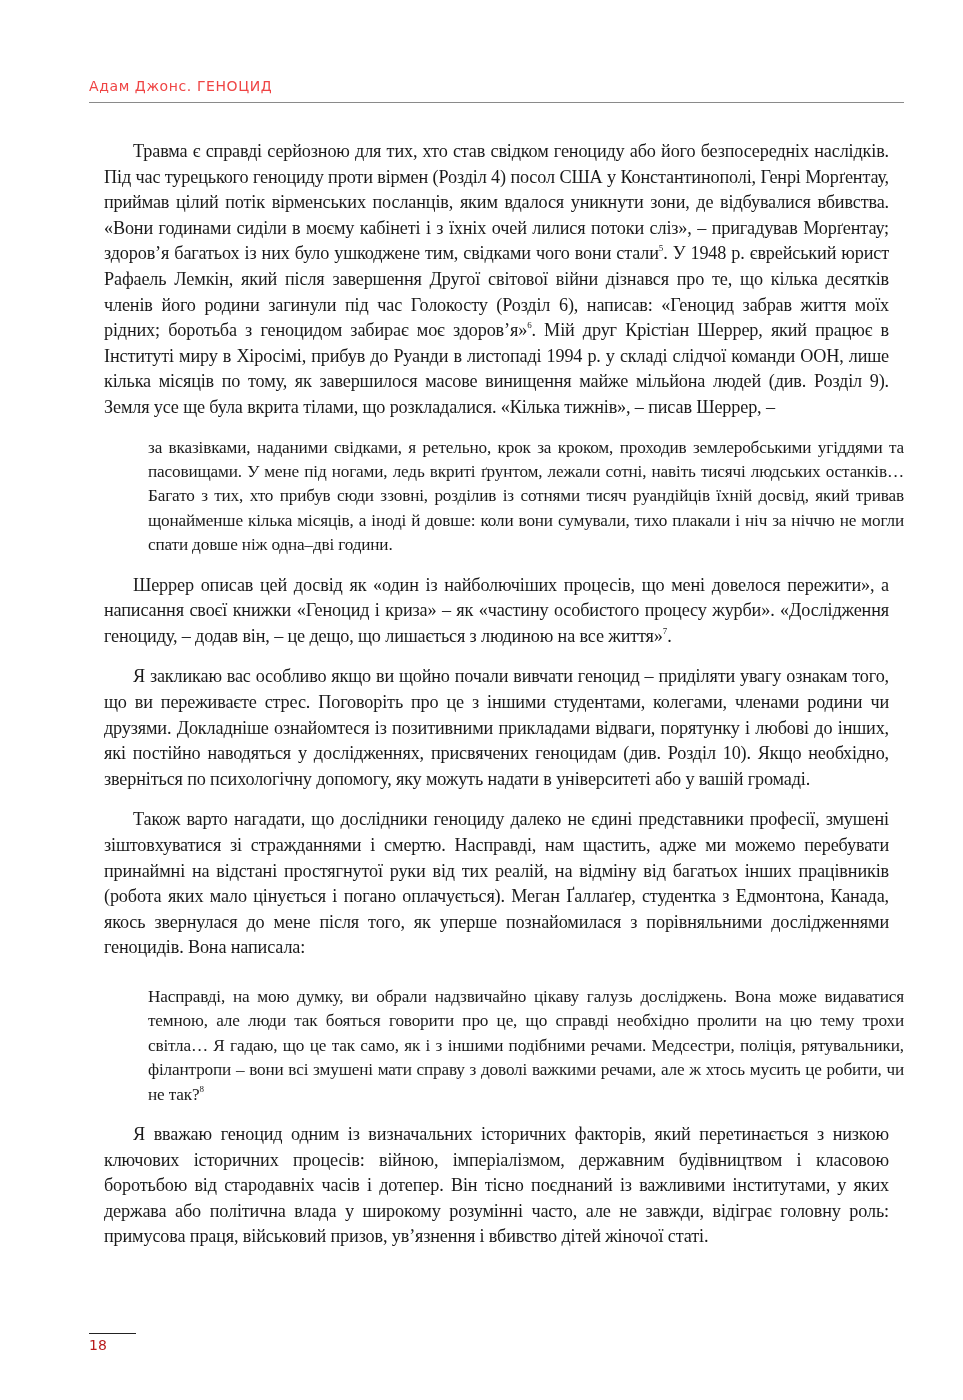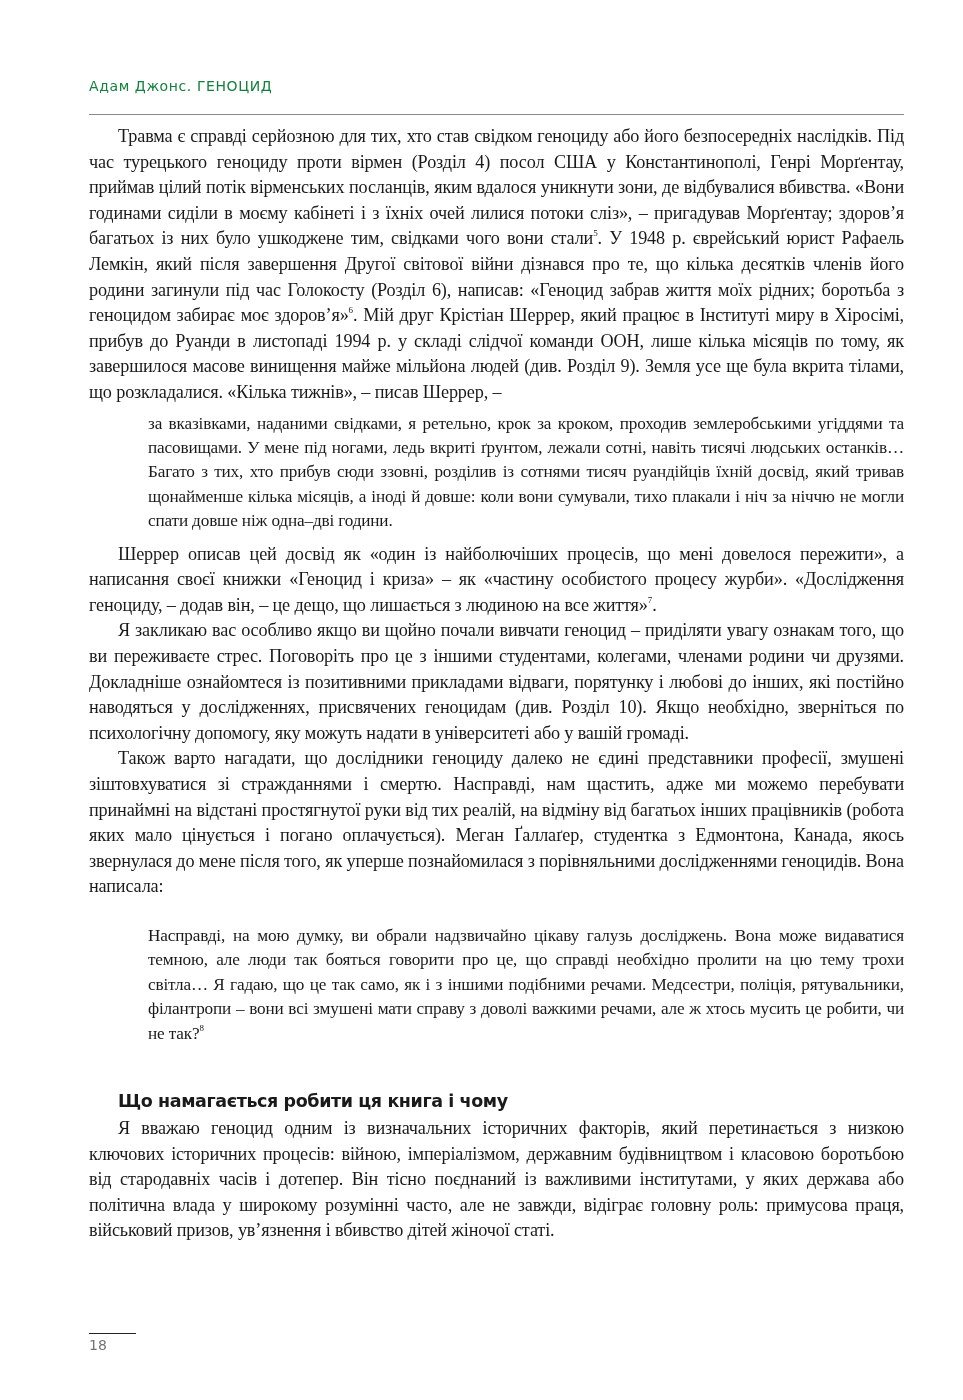--- a/index.html
+++ b/index.html
@@ -1,56 +1,55 @@
 <!DOCTYPE html>
 <html><head>
 <meta charset="utf-8">
 <style>
   html, body { margin: 0; padding: 0; background: #ffffff; }
   body { width: 963px; height: 1400px; position: relative; overflow: hidden; color: #1a1a1a; }
   .running-head {
     position: absolute; left: 89px; top: 78px; width: 815px;
     font-family: "DejaVu Sans", sans-serif; font-size: 14px; letter-spacing: 0.6px;
-    color: #15803d; padding-bottom: 20px; border-bottom: 1px solid #8a8a8a;
+    color: #ef4444; padding-bottom: 8px; border-bottom: 1px solid #8a8a8a;
   }
   .body-text {
     position: absolute; left: 89px; top: 124px; width: 815px;
     font-family: "Liberation Serif", serif; font-size: 18.2px; line-height: 25.6px;
     text-align: justify; hyphens: manual; letter-spacing: -0.15px;
   }
-  .body-text p { margin: 0; text-indent: 29px; }
+  .body-text p { margin: 15px; text-indent: 29px; }
   .body-text blockquote {
     margin: 6px 0 8px 59px; font-size: 17.2px; line-height: 24.4px; text-align: justify;
   }
   .body-text blockquote.q2 { margin-top: 24px; margin-bottom: 0; }
   sup { font-size: 9px; line-height: 0; vertical-align: 8px; }
   .section-heading {
     margin: 42px 0 2px 29px; font-family: "DejaVu Sans", sans-serif; font-weight: bold;
     font-size: 17.5px; line-height: 26px; letter-spacing: -0.4px; text-indent: 0;
   }
   .footer-rule { position: absolute; left: 89px; top: 1333px; width: 47px; height: 1px; background: #222; }
-  .page-number { position: absolute; left: 89px; top: 1337px; font-family: "DejaVu Sans", sans-serif; font-size: 14px; color: #737373; }
+  .page-number { position: absolute; left: 89px; top: 1337px; font-family: "DejaVu Sans", sans-serif; font-size: 14px; color: #b91c1c; }
 </style>
 </head>
 <body>
 
 <div class="running-head">Адам Джонс. ГЕНОЦИД</div>
 
 <div class="body-text">
   <p><span>Травма є справді серйозною для тих, хто став свідком геноциду або його безпосередніх наслідків. Під час турецького геноциду проти вірмен (Розділ 4) посол США у Константино­полі, Генрі Морґентау, приймав цілий потік вірменських посланців, яким вдалося уникнути зони, де відбувалися вбивства. «Вони годинами сиділи в моєму кабінеті і з їхніх очей лилися потоки сліз», – пригадував Морґентау; здоров’я багатьох із них було ушкоджене тим, свід­ками чого вони стали</span><sup>5</sup><span>. У 1948 р. єврейський юрист Рафаель Лемкін, який після завершення Другої світової війни дізнався про те, що кілька десятків членів його родини загинули під час Голокосту (Розділ 6), написав: «Геноцид забрав життя моїх рідних; боротьба з геноцидом забирає моє здоров’я»</span><sup>6</sup><span>. Мій друг Крістіан Шеррер, який працює в Інституті миру в Хіросімі, прибув до Руанди в листопаді 1994 р. у складі слідчої команди ООН, лише кілька місяців по тому, як завершилося масове винищення майже мільйона людей (див. Розділ 9). Земля усе ще була вкрита тілами, що розкладалися. «Кілька тижнів», – писав Шеррер, –</span></p>
 
   <blockquote>за вказівками, наданими свідками, я ретельно, крок за кроком, проходив землеробськими угіддями та пасовищами. У мене під ногами, ледь вкриті ґрунтом, лежали сотні, навіть ти­сячі людських останків… Багато з тих, хто прибув сюди ззовні, розділив із сотнями тисяч руандійців їхній досвід, який тривав щонайменше кілька місяців, а іноді й довше: коли вони сумували, тихо плакали і ніч за ніччю не могли спати довше ніж одна–дві години.</blockquote>
 
   <p><span>Шеррер описав цей досвід як «один із найболючіших процесів, що мені довелося пережи­ти», а написання своєї книжки «Геноцид і криза» – як «частину особистого процесу журби». «Дослідження геноциду, – додав він, – це дещо, що лишається з людиною на все життя»</span><sup>7</sup><span>.</span></p>
 
   <p>Я закликаю вас особливо якщо ви щойно почали вивчати геноцид – приділяти увагу ознакам того, що ви переживаєте стрес. Поговоріть про це з іншими студентами, колегами, членами родини чи друзями. Докладніше ознайомтеся із позитивними прикладами відваги, порятунку і любові до інших, які постійно наводяться у дослідженнях, присвячених геноцидам (див. Розділ 10). Якщо необхідно, зверніться по психологічну допомогу, яку можуть надати в університеті або у вашій громаді.</p>
 
   <p>Також варто нагадати, що дослідники геноциду далеко не єдині представники професії, змушені зіштовхуватися зі стражданнями і смертю. Насправді, нам щастить, адже ми можемо перебувати принаймні на відстані простягнутої руки від тих реалій, на відміну від багатьох інших працівників (робота яких мало цінується і погано оплачується). Меган Ґаллаґер, сту­дентка з Едмонтона, Канада, якось звернулася до мене після того, як уперше познайомилася з порівняльними дослідженнями геноцидів. Вона написала:</p>
 
   <blockquote class="q2"><span>Насправді, на мою думку, ви обрали надзвичайно цікаву галузь досліджень. Вона може видаватися темною, але люди так бояться говорити про це, що справді необхідно проли­ти на цю тему трохи світла… Я гадаю, що це так само, як і з іншими подібними речами. Медсестри, поліція, рятувальники, філантропи – вони всі змушені мати справу з доволі важкими речами, але ж хтось мусить це робити, чи не так?</span><sup>8</sup></blockquote>
 
-  <h2 class="section-heading">Що намагається робити ця книга і чому</h2>
 
   <p>Я вважаю геноцид одним із визначальних історичних факторів, який перетинається з низкою ключових історичних процесів: війною, імперіалізмом, державним будівництвом і класовою боротьбою від стародавніх часів і дотепер. Він тісно поєднаний із важливими інститутами, у яких держава або політична влада у широкому розумінні часто, але не завж­ди, відіграє головну роль: примусова праця, військовий призов, ув’язнення і вбивство дітей жіночої статі.</p>
 </div>
 
 <div class="footer-rule"></div>
 <div class="page-number">18</div>
 
 </body></html>

